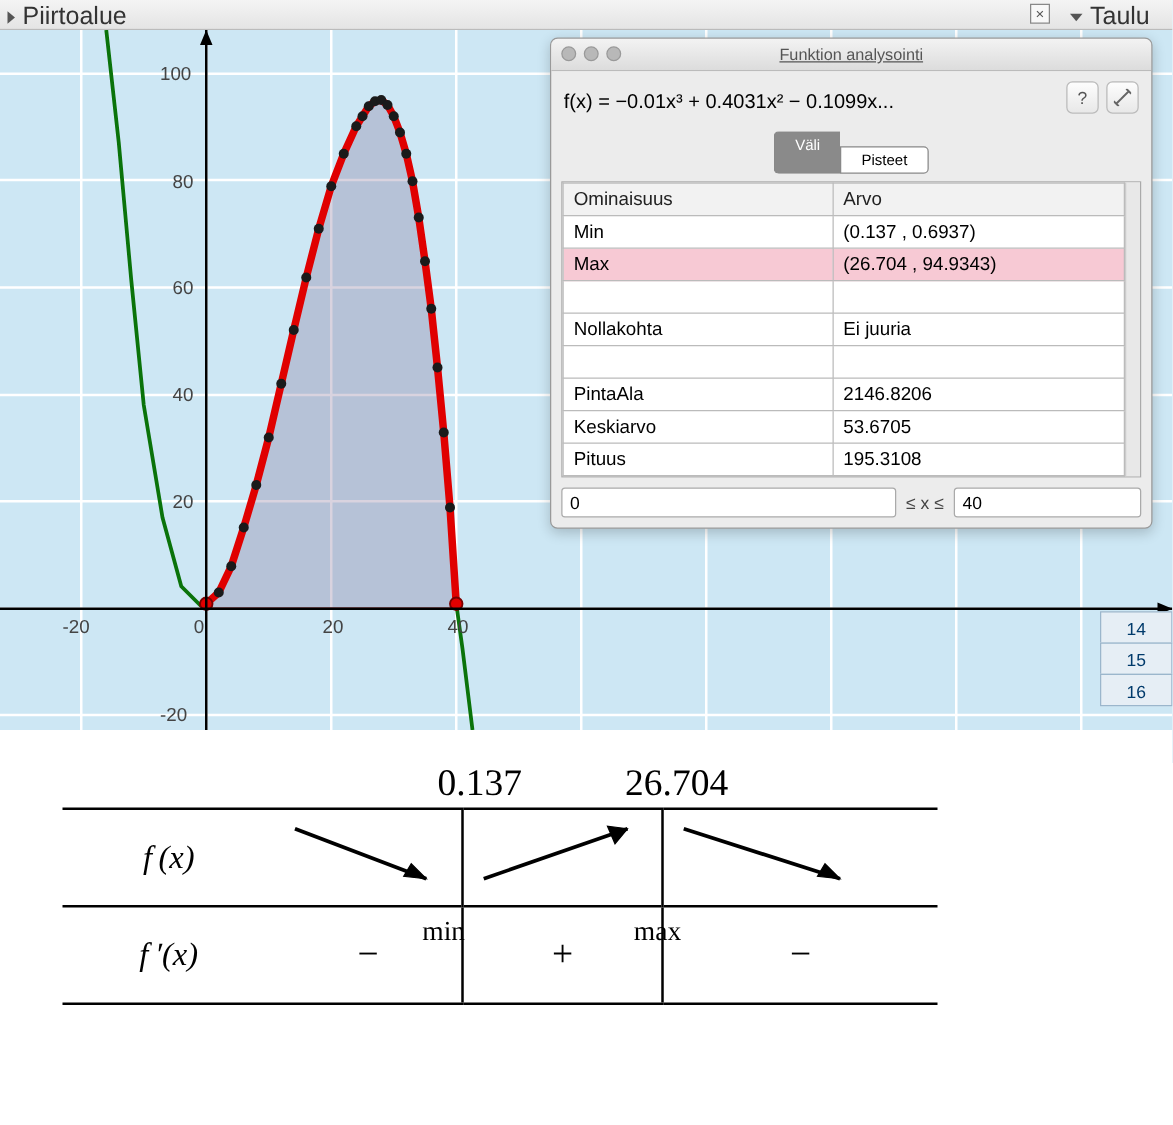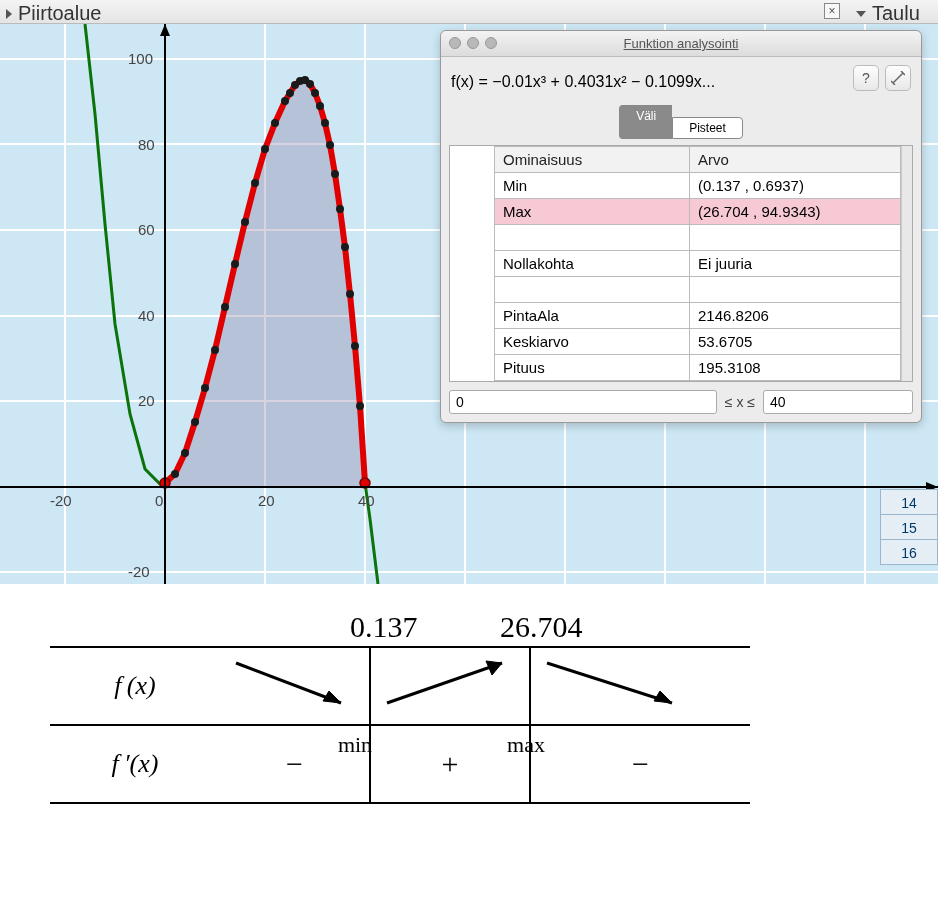--- a/index.html
+++ b/index.html
@@ -139,21 +139,20 @@
   }
   .fa-tab.right { border-radius: 0 4px 4px 0; margin-top: 12px; }
   .fa-table-wrap {
     margin: 0 8px;
     border: 1px solid #aaa;
     background: #fff;
   }
   .fa-table {
     width: 100%;
     border-collapse: collapse;
-    margin-left: 44px;
   }
   .fa-table th, .fa-table td {
     border: 1px solid #bbb;
     padding: 4px 8px;
     text-align: left;
     font-size: 15px;
     height: 26px;
   }
   .fa-table th {
     background: #f2f2f2;

